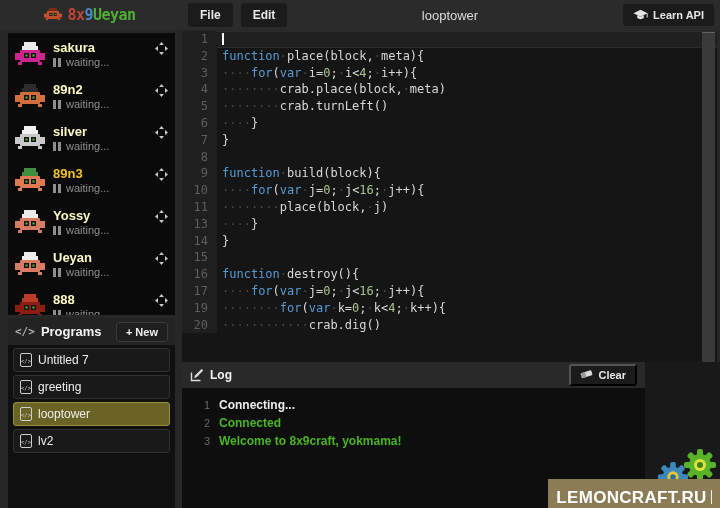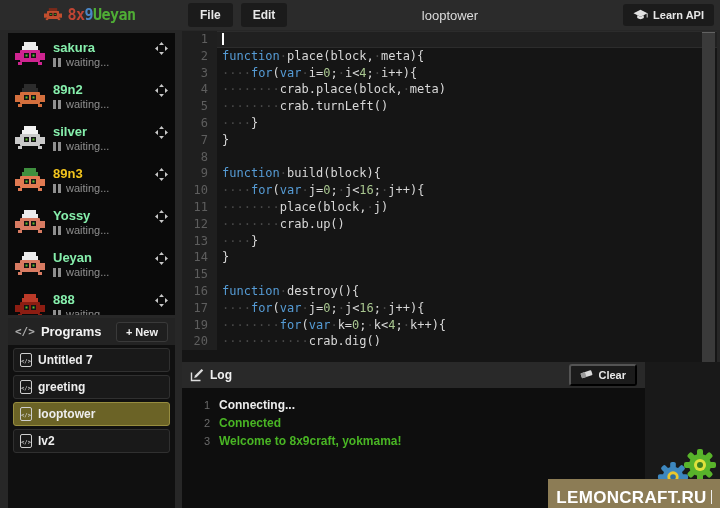--- a/index.html
+++ b/index.html
@@ -16,32 +16,32 @@
   .l8x{color:var(--logo_8x)} .l9{color:var(--logo_9)} .lcraft{color:var(--logo_craft)}
   .menu-left{display:flex;gap:8px;margin-left:8px}
   .menu-btn{background:#1b1b1b;color:#e8e8e8;font-size:12px;font-weight:bold;padding:5px 12px;border-radius:3px;cursor:default}
   .main-title{position:absolute;left:180px;width:540px;text-align:center;color:#dcdcdc;font-size:13px;pointer-events:none}
   .learn-btn{position:absolute;right:6px;top:4px;height:22px;display:flex;align-items:center;gap:5px;background:#1b1b1b;border-radius:3px;padding:0 10px;color:#e6e6e6;font-size:11px;font-weight:bold}
   
   .players{position:absolute;left:8px;top:33px;width:167px;height:282px;background:#0a0a0a;overflow:hidden;z-index:4}
   .player-row{height:42px;display:flex;align-items:center;padding:0 7px;box-sizing:border-box}
   .player-row svg.av{flex:none;margin-right:8px}
   .pinfo{display:flex;flex-direction:column;gap:3px;flex:1;min-width:0}
-  .pname{font-size:13px;font-weight:bold;color:#86efac;line-height:13px}
+  .pname{font-size:13px;font-weight:bold;color:#fef9c3;line-height:13px}
   .pstatus{display:flex;align-items:center;gap:5px;color:#8f8f8f;font-size:11px;line-height:11px}
   .pause{display:inline-flex;gap:2px}
   .pause i{width:3px;height:9px;background:#8f8f8f;display:block}
   .locate{flex:none;margin-left:4px;align-self:flex-start;margin-top:9px}
   
   .programs{position:absolute;left:8px;top:318px;width:167px;height:190px;background:#101010;z-index:4;box-sizing:border-box}
   .prog-header{height:27px;display:flex;align-items:center;padding:0 7px;background:#232323}
   .prog-hicon{font-family:"DejaVu Sans Mono", monospace;color:#aeaeae;font-size:11px;font-weight:bold;margin-right:6px}
   .prog-htitle{color:#f2f2f2;font-size:13px;font-weight:bold}
   .new-btn{margin-left:auto;background:#1f1f1f;border:1px solid #3a3a3a;border-radius:3px;color:#f0f0f0;font-size:11px;font-weight:bold;padding:3px 9px}
-  .prog-item{margin:3px 5px;height:22px;display:flex;align-items:center;gap:6px;background:#191919;border:1px solid #303030;border-radius:3px;padding:0 6px;color:#ededed;font-weight:bold;font-size:12px}
+  .prog-item{margin:3px 5px;height:22px;display:flex;align-items:center;gap:6px;background:#191919;border:1px solid #303030;border-radius:3px;padding:0 6px;color:#ededed;font-weight:normal;font-size:12px}
   .prog-item.selected{background:var(--selected_program);border-color:var(--selected_program_border)}
   
   .editor{position:absolute;left:182px;top:31px;width:535px;height:331px;background:#151515;overflow:hidden;z-index:3}
   .code-line{display:flex;height:16.8px;line-height:16.8px;font-family:"DejaVu Sans Mono", monospace;font-size:12px}
   .ln{width:26px;text-align:right;padding-right:9px;color:#5e5e5e;background:#1f1f1f;flex:none}
   .lc{padding-left:5px;white-space:pre;flex:1}
   .code-line.active .lc{background:#202020;box-shadow:inset 0 1px 0 #2c2c2c, inset 0 -1px 0 #2c2c2c}
   .tok-kw{color:var(--keyword)} .tok-num{color:var(--number)} .tok-pl{color:#d8d8d8} .tok-ws{color:#484848}
   .cursor{display:inline-block;width:2px;height:12px;background:#ffffff;vertical-align:-2px}
   .scrollbar{position:absolute;right:2px;top:1px;width:13px;height:329px;background:#3a3a3a;border-top:1px solid #626262}
@@ -396,24 +396,20 @@
       </div>
       <div class="code-line">
         <span class="ln">10</span>
         <span class="lc"><span class="tok-ws">····</span><span class="tok-kw">for</span><span class="tok-pl">(</span><span class="tok-kw">var</span><span class="tok-ws">·</span><span class="tok-pl">j=</span><span class="tok-num">0</span><span class="tok-pl">;</span><span class="tok-ws">·</span><span class="tok-pl">j&lt;</span><span class="tok-num">16</span><span class="tok-pl">;</span><span class="tok-ws">·</span><span class="tok-pl">j++){</span></span>
       </div>
       <div class="code-line">
         <span class="ln">11</span>
         <span class="lc"><span class="tok-ws">········</span><span class="tok-pl">place(block,</span><span class="tok-ws">·</span><span class="tok-pl">j)</span></span>
       </div>
       <div class="code-line">
-        <span class="ln">12</span>
-        <span class="lc"><span class="tok-ws">········</span><span class="tok-pl">crab.up()</span></span>
-      </div>
-      <div class="code-line">
         <span class="ln">13</span>
         <span class="lc"><span class="tok-ws">····</span><span class="tok-pl">}</span></span>
       </div>
       <div class="code-line">
         <span class="ln">14</span>
         <span class="lc"><span class="tok-pl">}</span></span>
       </div>
       <div class="code-line">
         <span class="ln">15</span>
         <span class="lc"></span>

